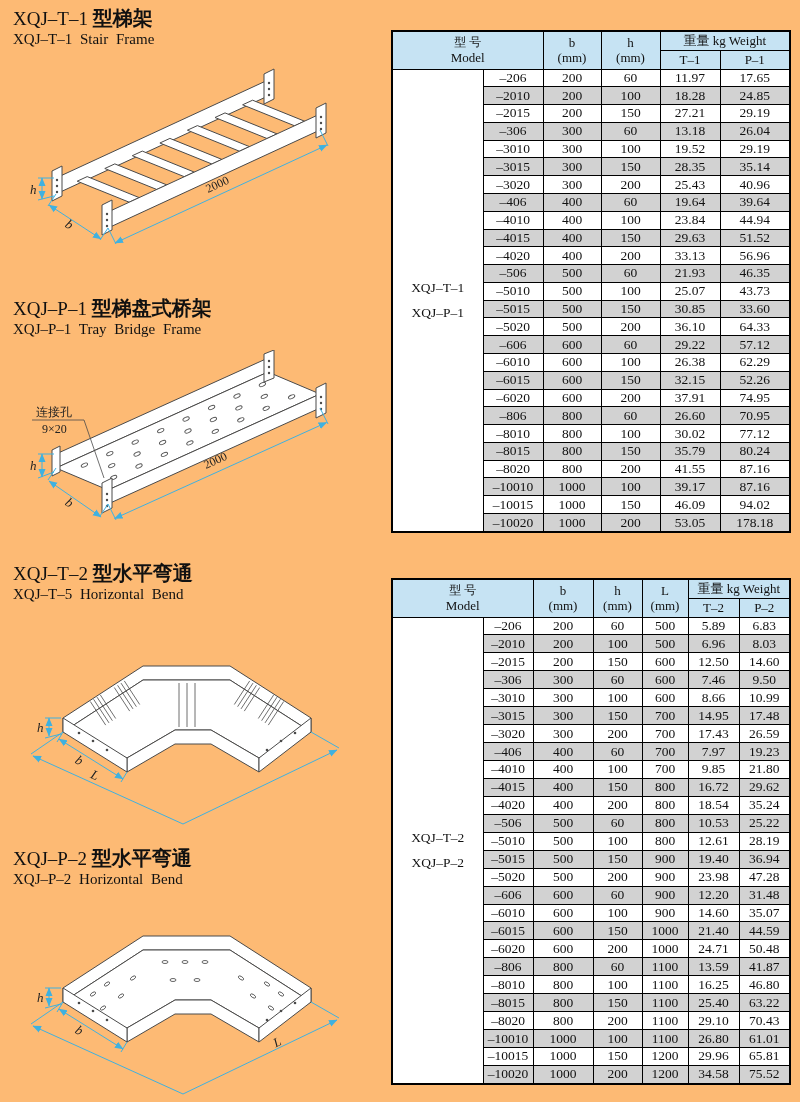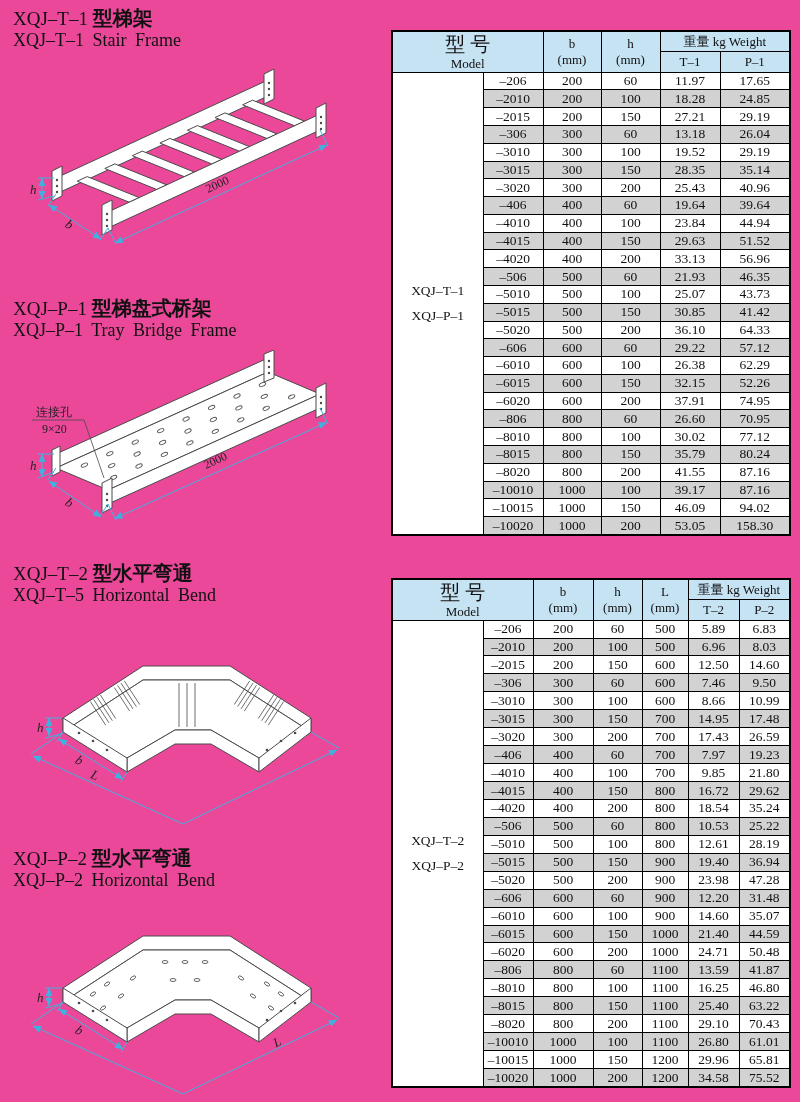--- a/index.html
+++ b/index.html
@@ -1,27 +1,27 @@
 <!DOCTYPE html>
 <html><head>
 <meta charset="utf-8">
 <style>
 *{margin:0;padding:0;box-sizing:border-box}
 html,body{width:800px;height:1102px;background:#fff}
 body{font-family:"Liberation Serif","DejaVu Serif",serif;color:#111}
-#page{position:relative;width:800px;height:1102px;background:#ec4899;overflow:hidden}
+#page{position:relative;width:800px;height:1102px;background:#fdba74;overflow:hidden}
 .sec{position:absolute;left:13px;line-height:1.22}
 .sec .l1{font-size:19px}
 .sec .l1 .zh{font-weight:bold;font-size:20px}
-.sec .l2{font-size:18px;word-spacing:4px}
+.sec .l2{font-size:15px;word-spacing:4px}
 table.spec{position:absolute;left:391px;border-collapse:collapse;table-layout:fixed;background:#fff;border:2px solid #000}
 .spec th,.spec td{border:1px solid #000;text-align:center;vertical-align:middle;font-weight:normal;overflow:hidden;padding:0}
 .spec thead th{background:#c6e3f3;font-size:13px;line-height:1.2}
 .spec thead tr{height:19px}
-.spec thead .cn{font-size:20px}
+.spec thead .cn{font-size:12px}
 .spec tbody td{font-size:13.5px}
 .spec tbody tr:nth-child(even) td{background:#d2d2d2}
 .spec tbody td.group{background:#fff;font-size:13.5px}
 .spec tbody td.group div{margin:9px 0}
 svg{position:absolute}
 svg .ln{stroke:#4a4a4a;stroke-width:1;fill:#fff;stroke-linejoin:round}
 svg .hl{stroke:#4a4a4a;stroke-width:.8;fill:none}
 svg .hole{fill:#4a4a4a}
 svg .slot{stroke:#555;stroke-width:.9;fill:none}
 svg .dim{stroke:#3fb1e0;stroke-width:1;fill:none}
@@ -375,21 +375,21 @@
           <td>500</td>
           <td>100</td>
           <td>25.07</td>
           <td>43.73</td>
         </tr>
         <tr>
           <td>–5015</td>
           <td>500</td>
           <td>150</td>
           <td>30.85</td>
-          <td>41.42</td>
+          <td>33.60</td>
         </tr>
         <tr>
           <td>–5020</td>
           <td>500</td>
           <td>200</td>
           <td>36.10</td>
           <td>64.33</td>
         </tr>
         <tr>
           <td>–606</td>
@@ -459,21 +459,21 @@
           <td>1000</td>
           <td>150</td>
           <td>46.09</td>
           <td>94.02</td>
         </tr>
         <tr>
           <td>–10020</td>
           <td>1000</td>
           <td>200</td>
           <td>53.05</td>
-          <td>158.30</td>
+          <td>178.18</td>
         </tr>
       </tbody>
   </table>
 
   <table class="spec" style="top:578px;width:398px;height:507px">
     <colgroup>
         <col style="width:91px">
         <col style="width:50px">
         <col style="width:60px">
         <col style="width:49px">

